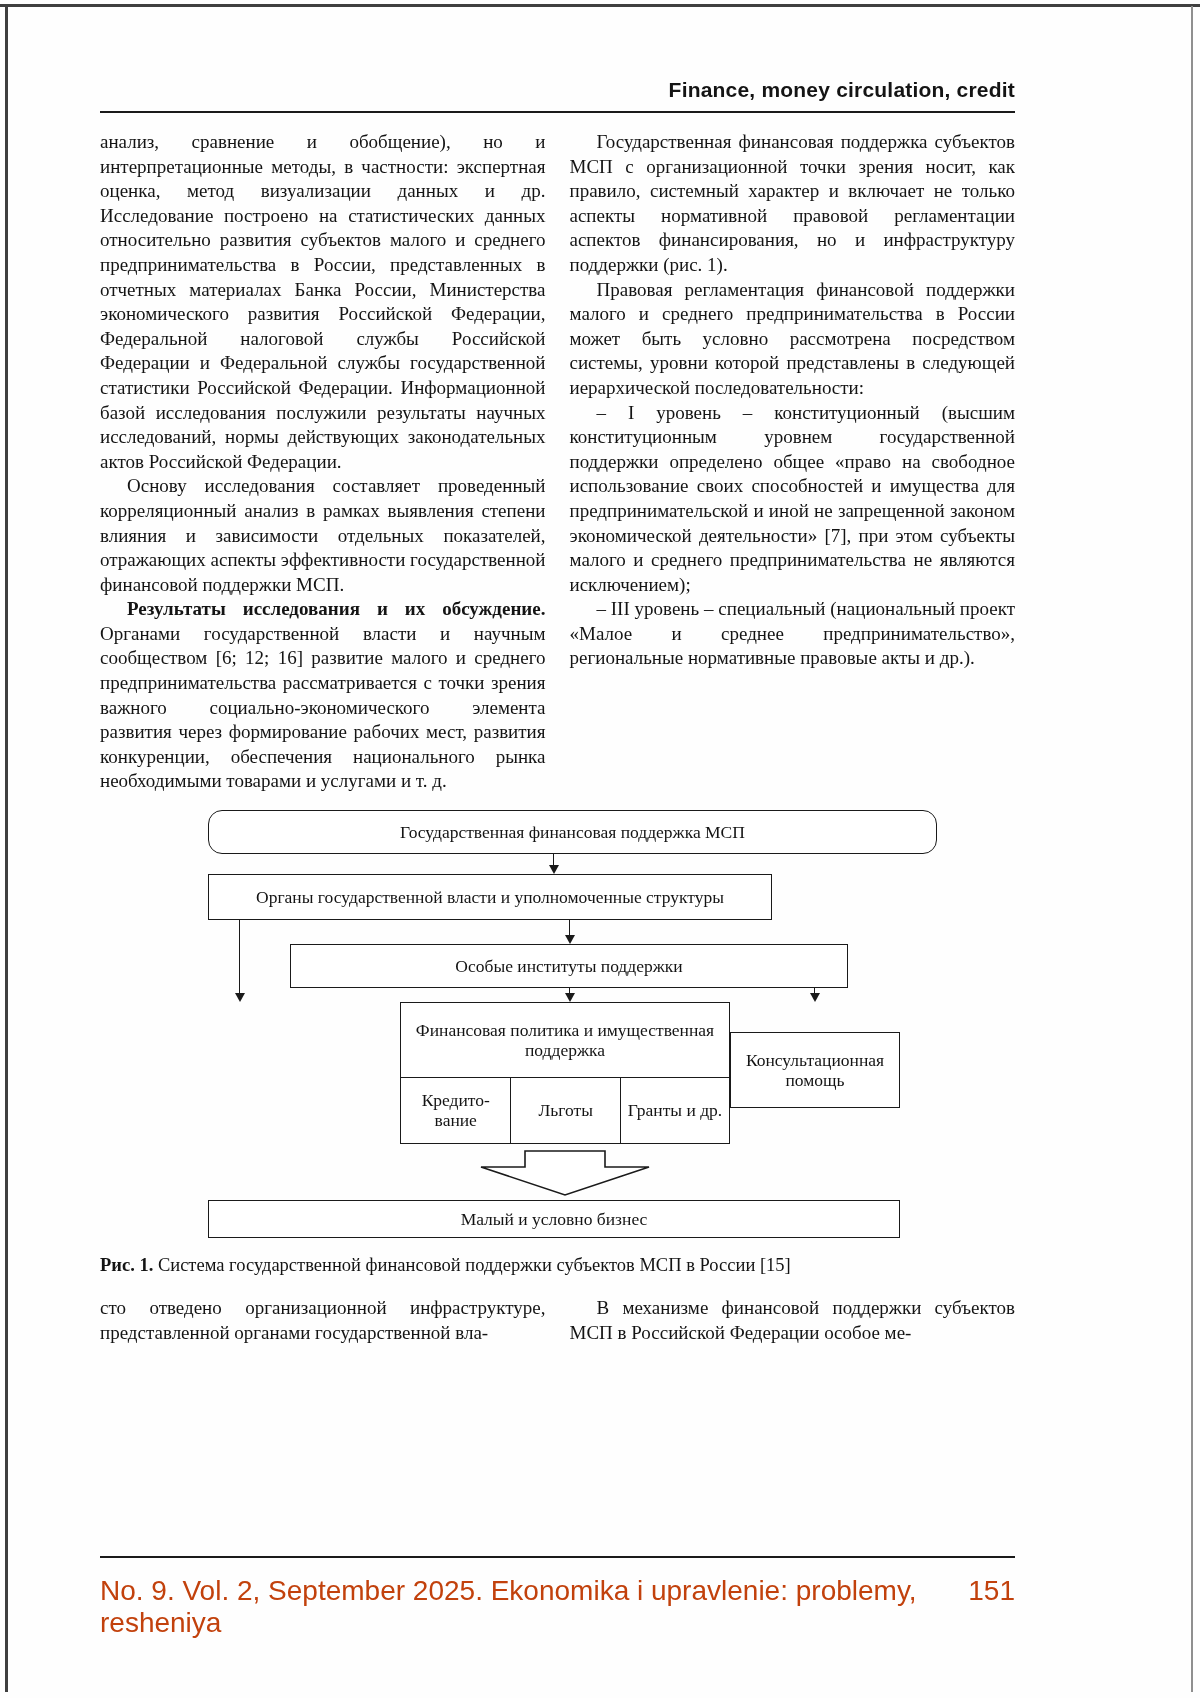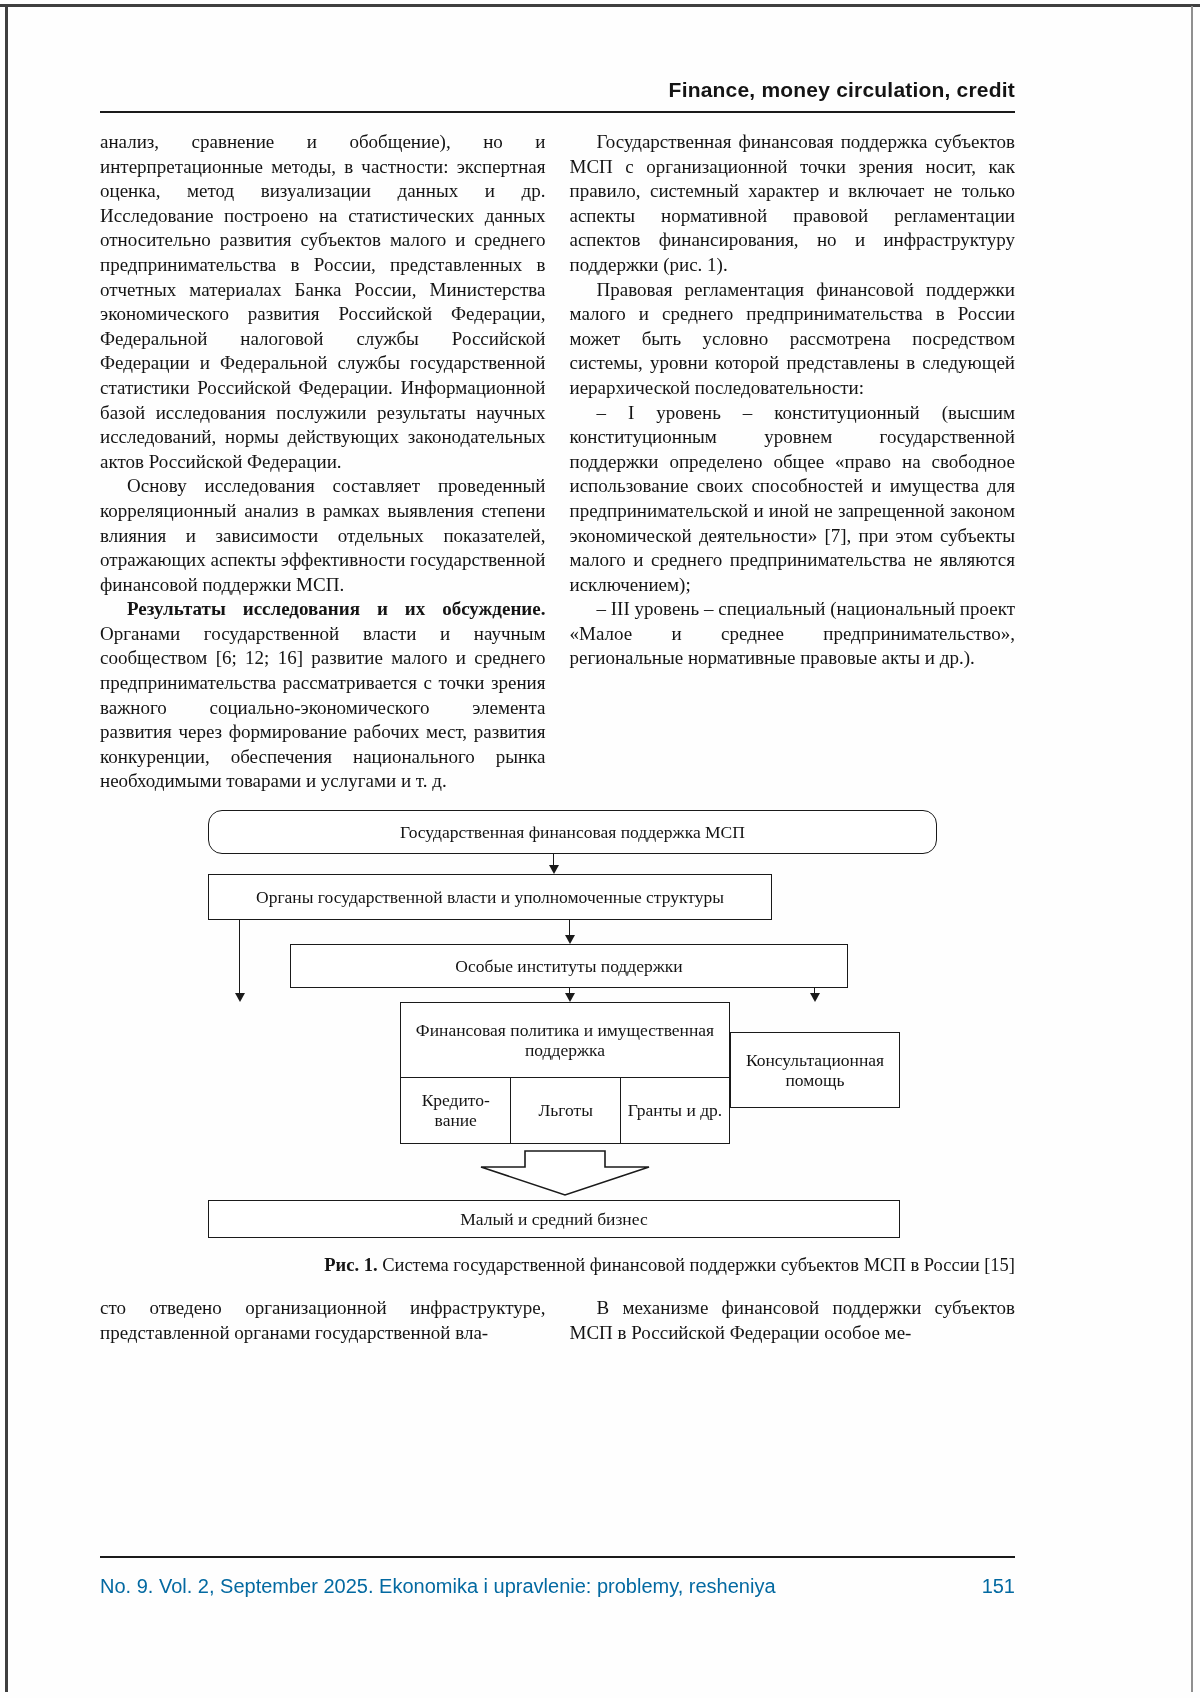--- a/index.html
+++ b/index.html
@@ -23,23 +23,23 @@
   .figure-block { margin-top:16px; }
   .diagram { position:relative; width:915px; height:430px; font-size:17.5px; line-height:20px; }
   .dbox {
     position:absolute; border:1.5px solid #1a1a1a; background:#fff;
     display:flex; align-items:center; justify-content:center;
     text-align:center; padding:2px 6px;
   }
   .vl { position:absolute; width:0; border-left:1.6px solid #1a1a1a; }
   .ah { position:absolute; width:0; height:0; border-left:5px solid transparent; border-right:5px solid transparent; border-top:9px solid #1a1a1a; }
   .bigarrow { position:absolute; }
-  .figcaption { margin-top:15px; text-align:right; font-size:18.5px; }
+  .figcaption { margin-top:15px; text-align:left; font-size:18.5px; }
   .after-cols { margin-top:20px; }
-  .footer { position:absolute; left:100px; right:185px; top:1556px; font-family:"Liberation Sans", sans-serif; font-size:20px; color:#0369a1; }
+  .footer { position:absolute; left:100px; right:185px; top:1556px; font-family:"Liberation Sans", sans-serif; font-size:28px; color:#c2410c; }
   .foot-rule { border-top:2.5px solid #1a1a1a; }
   .foot-row { display:flex; justify-content:space-between; align-items:baseline; margin-top:17px; }
 </style>
 </head>
 <body>
 
 <div class="page">
   <div class="edge-top"></div>
   <div class="edge-left"></div>
   <div class="edge-right"></div>
@@ -91,21 +91,21 @@
         <div class="dbox" style="left:630px; top:192px; width:170px; height:76px;margin-top:30px;">Консультационная помощь</div>
 
         <div class="dbox" style="left:300px; top:266.5px; width:111.5px; height:67.5px;">Кредито- вание</div>
         <div class="dbox" style="left:410px; top:266.5px; width:111.5px; height:67.5px;">Льготы</div>
         <div class="dbox" style="left:520px; top:266.5px; width:110px; height:67.5px;">Гранты и др.</div>
 
         <svg class="bigarrow" style="left:380px; top:340px;" width="170" height="46" viewBox="0 0 170 46">
           <polygon points="45,1 125,1 125,17 169,17 85,45 1,17 45,17" fill="#ffffff" stroke="#1a1a1a" stroke-width="1.6"></polygon>
         </svg>
 
-        <div class="dbox" style="left:108px; top:390px; width:692px; height:38px;">Малый и средний бизнес</div>
+        <div class="dbox" style="left:108px; top:390px; width:692px; height:38px;">Малый и условно бизнес</div>
 
       </div>
 
       <div class="figcaption"><span class="lead">Рис. 1.</span> <span>Система государственной финансовой поддержки субъектов МСП в России [15]</span></div>
     </div>
 
     <div class="columns after-cols">
       <div class="col">
         <p class="noindent">сто отведено организационной инфраструктуре, представленной органами государственной вла-</p>
       </div>

